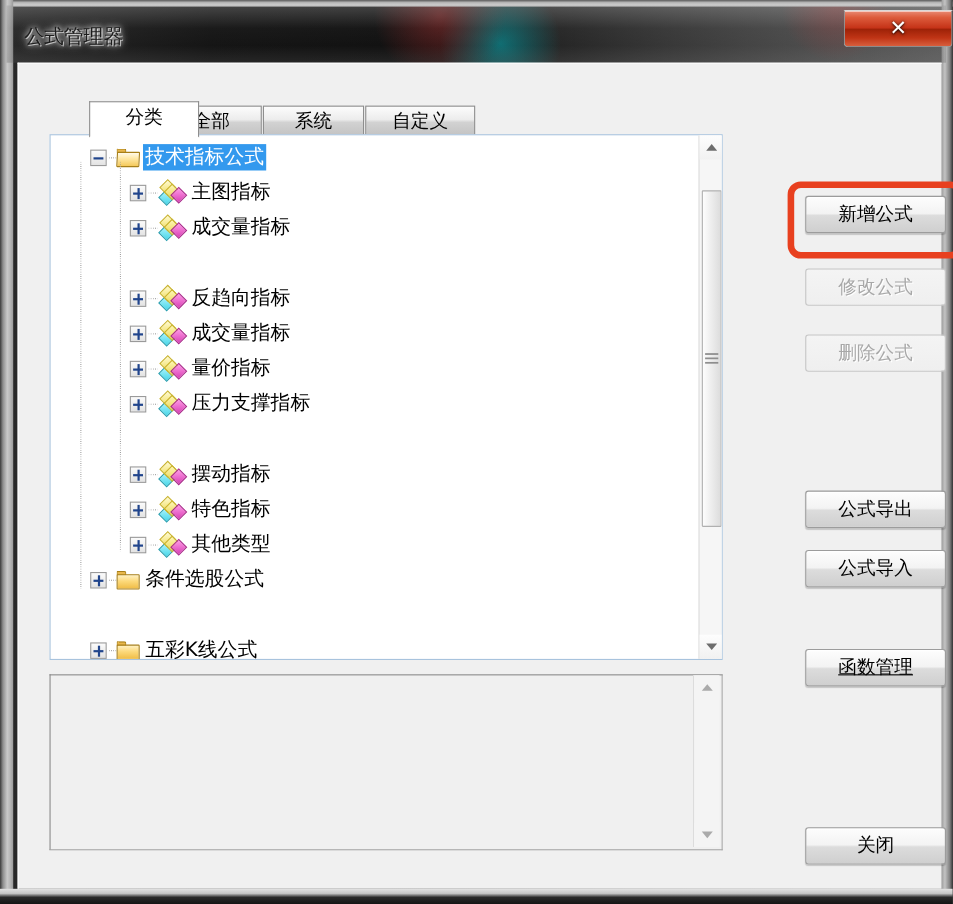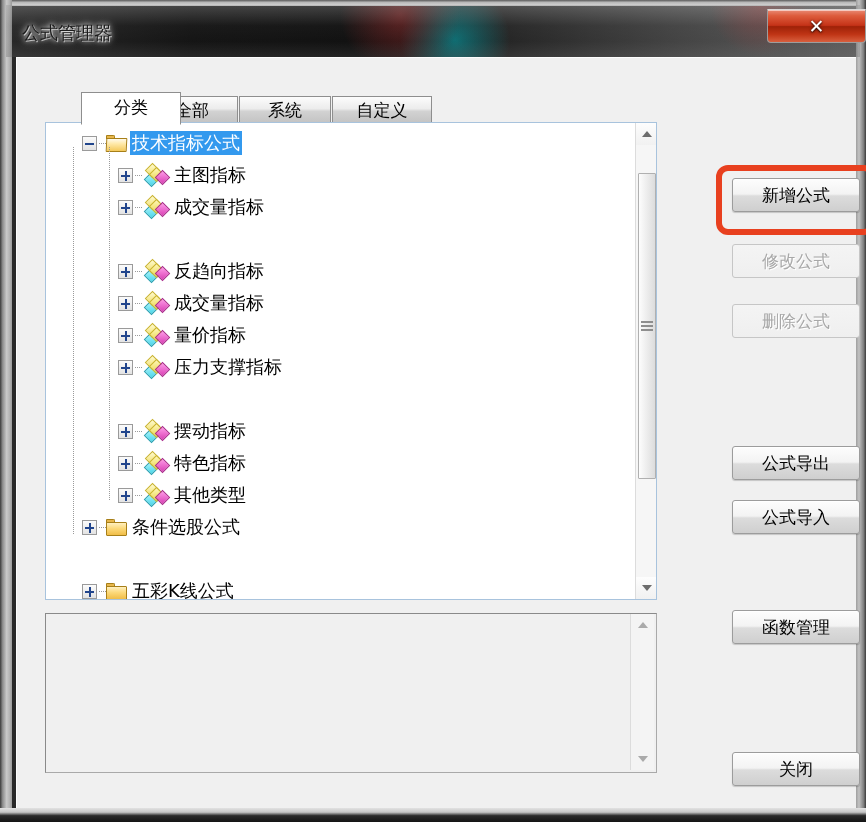--- a/index.html
+++ b/index.html
@@ -423,20 +423,20 @@
         </div>
       </div>
     </div>
 
     <div id="button-column">
         <div class="btn" style="left: 715px; top: 120px;">新增公式</div>
         <div class="btn disabled" style="left: 715px; top: 186px;">修改公式</div>
         <div class="btn disabled" style="left: 715px; top: 246px;">删除公式</div>
         <div class="btn" style="left: 715px; top: 388px;">公式导出</div>
         <div class="btn" style="left: 715px; top: 442px;">公式导入</div>
-        <div class="btn" style="left: 715px; top: 552px;">函数管理</div>
+        <div class="btn" style="left: 715px; top: 532px; text-decoration: underline;">函数管理</div>
         <div class="btn" style="left: 715px; top: 694px;">关闭</div>
       </div>
 
     <div id="annotation" style="border-color: rgb(232, 64, 31);"></div>
 
   </div>
 </div>
 
 </body></html>

